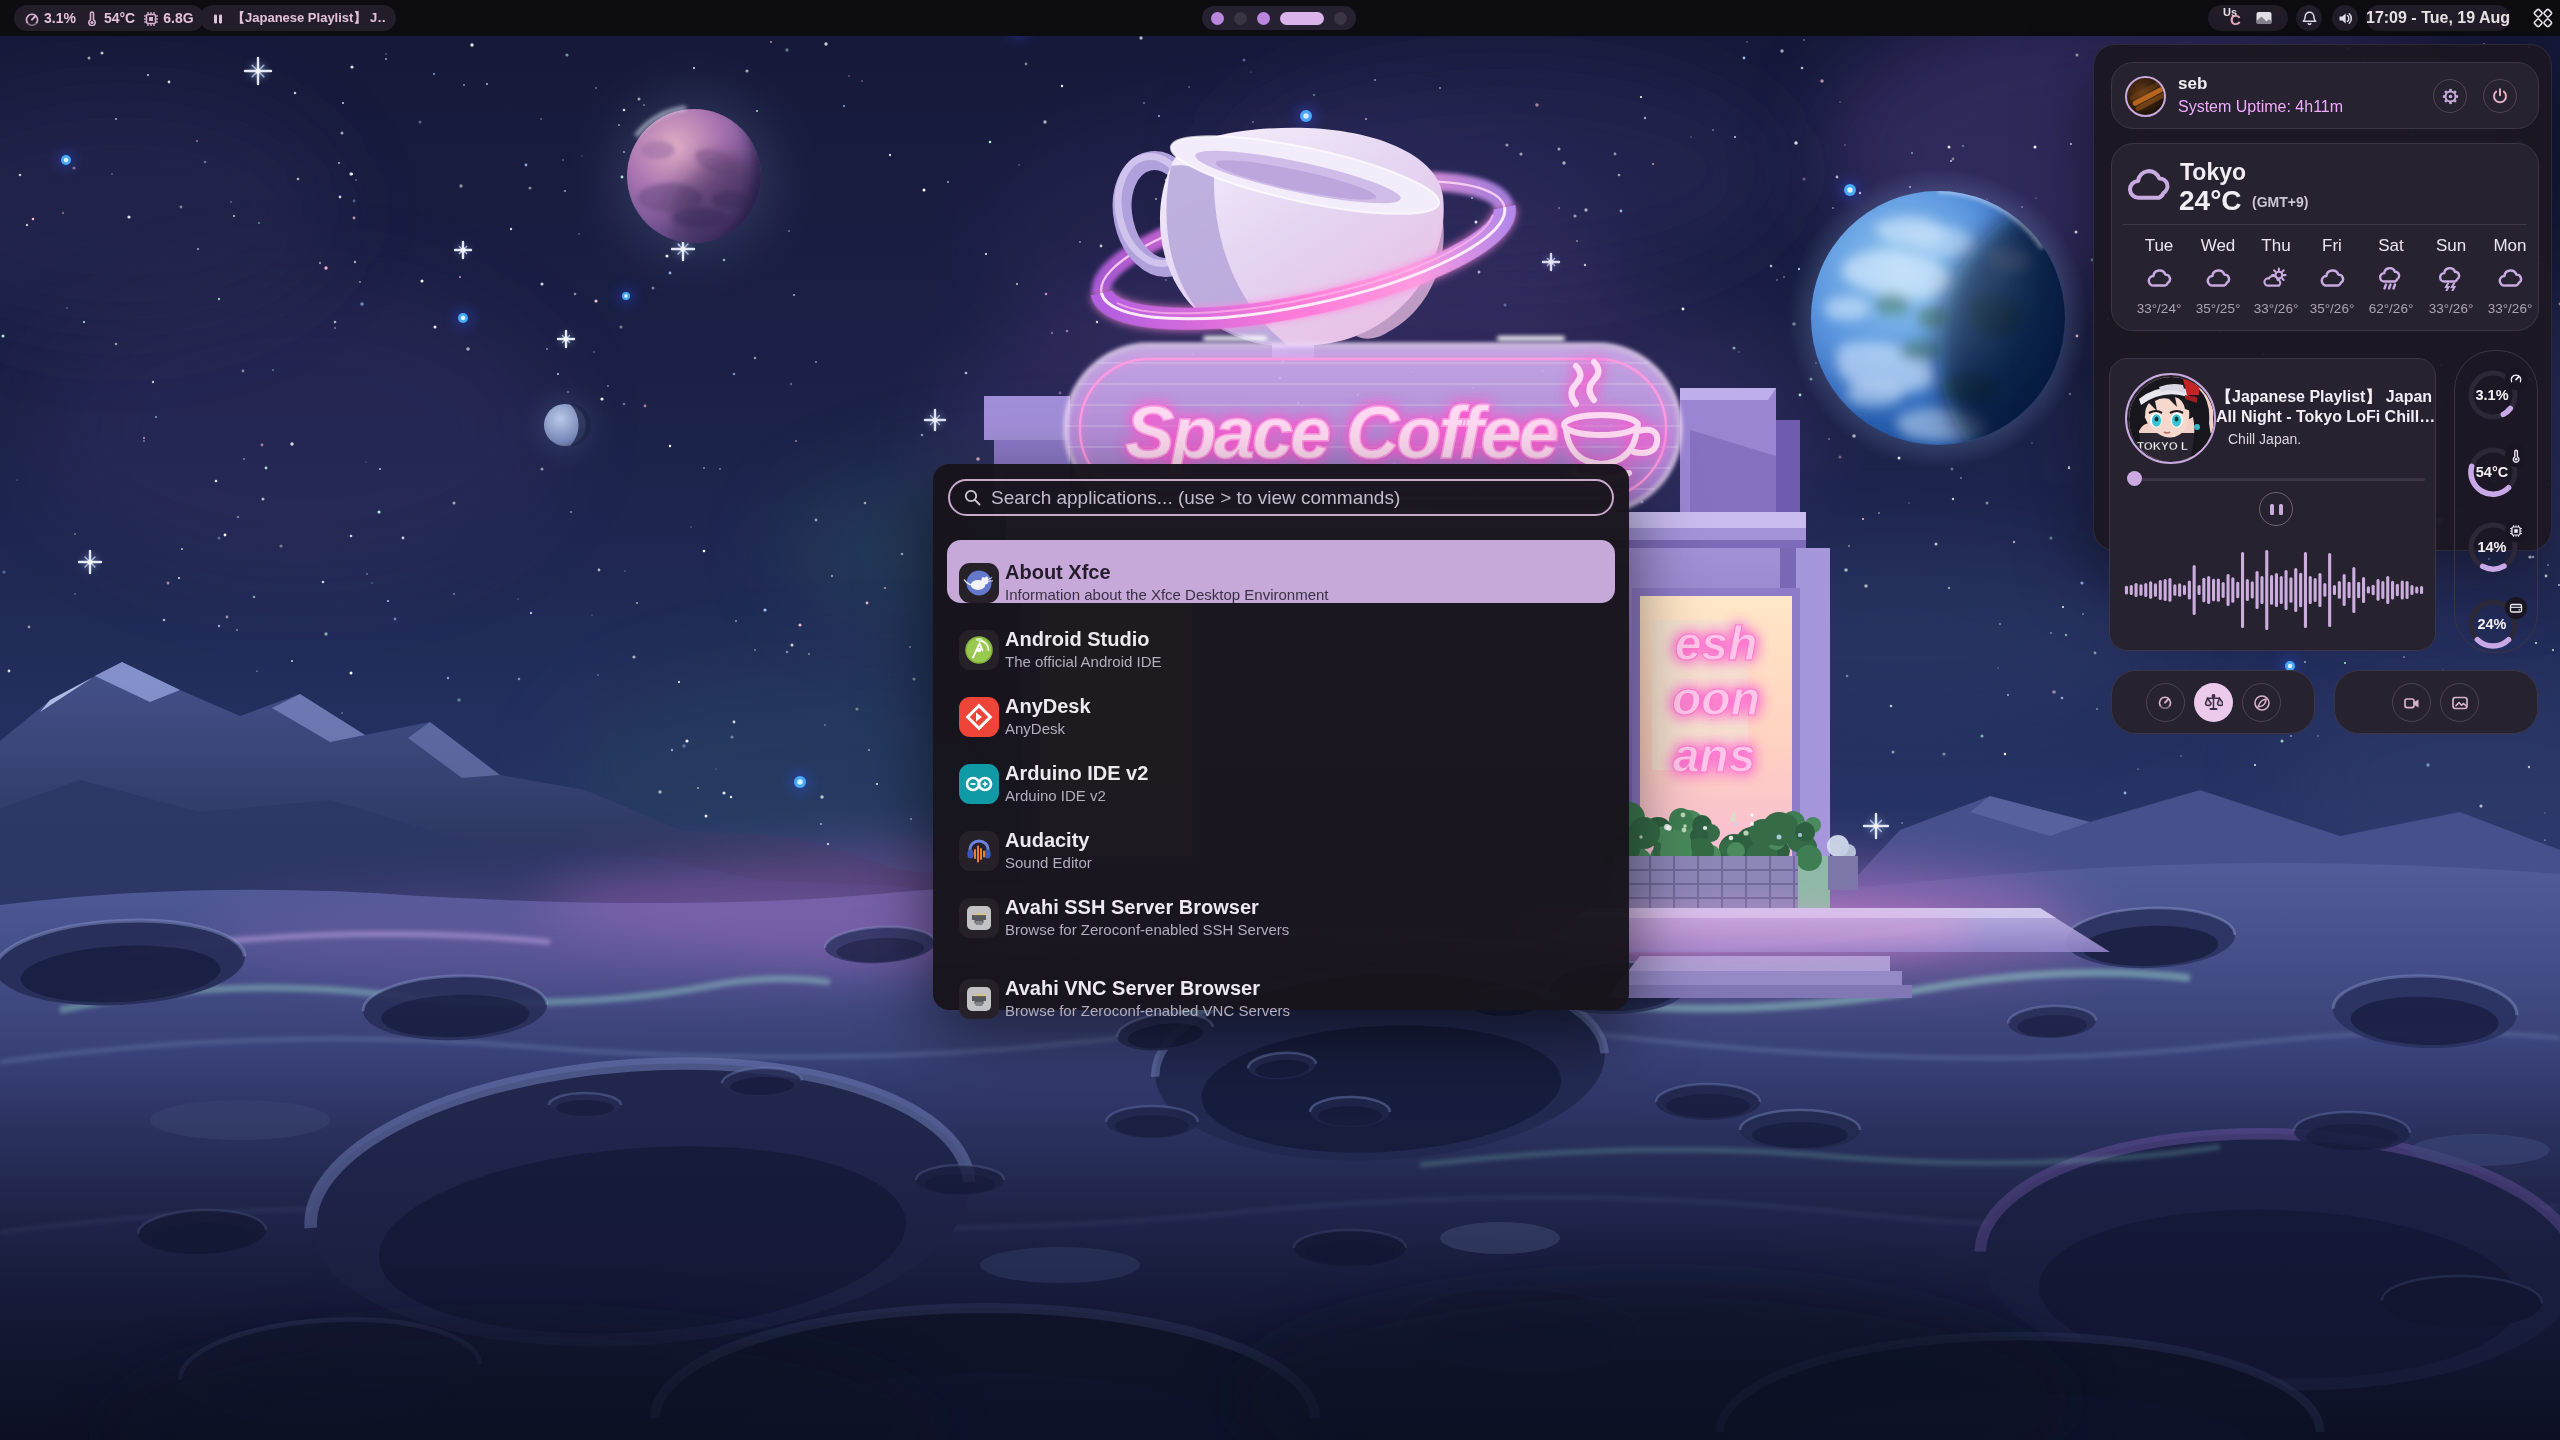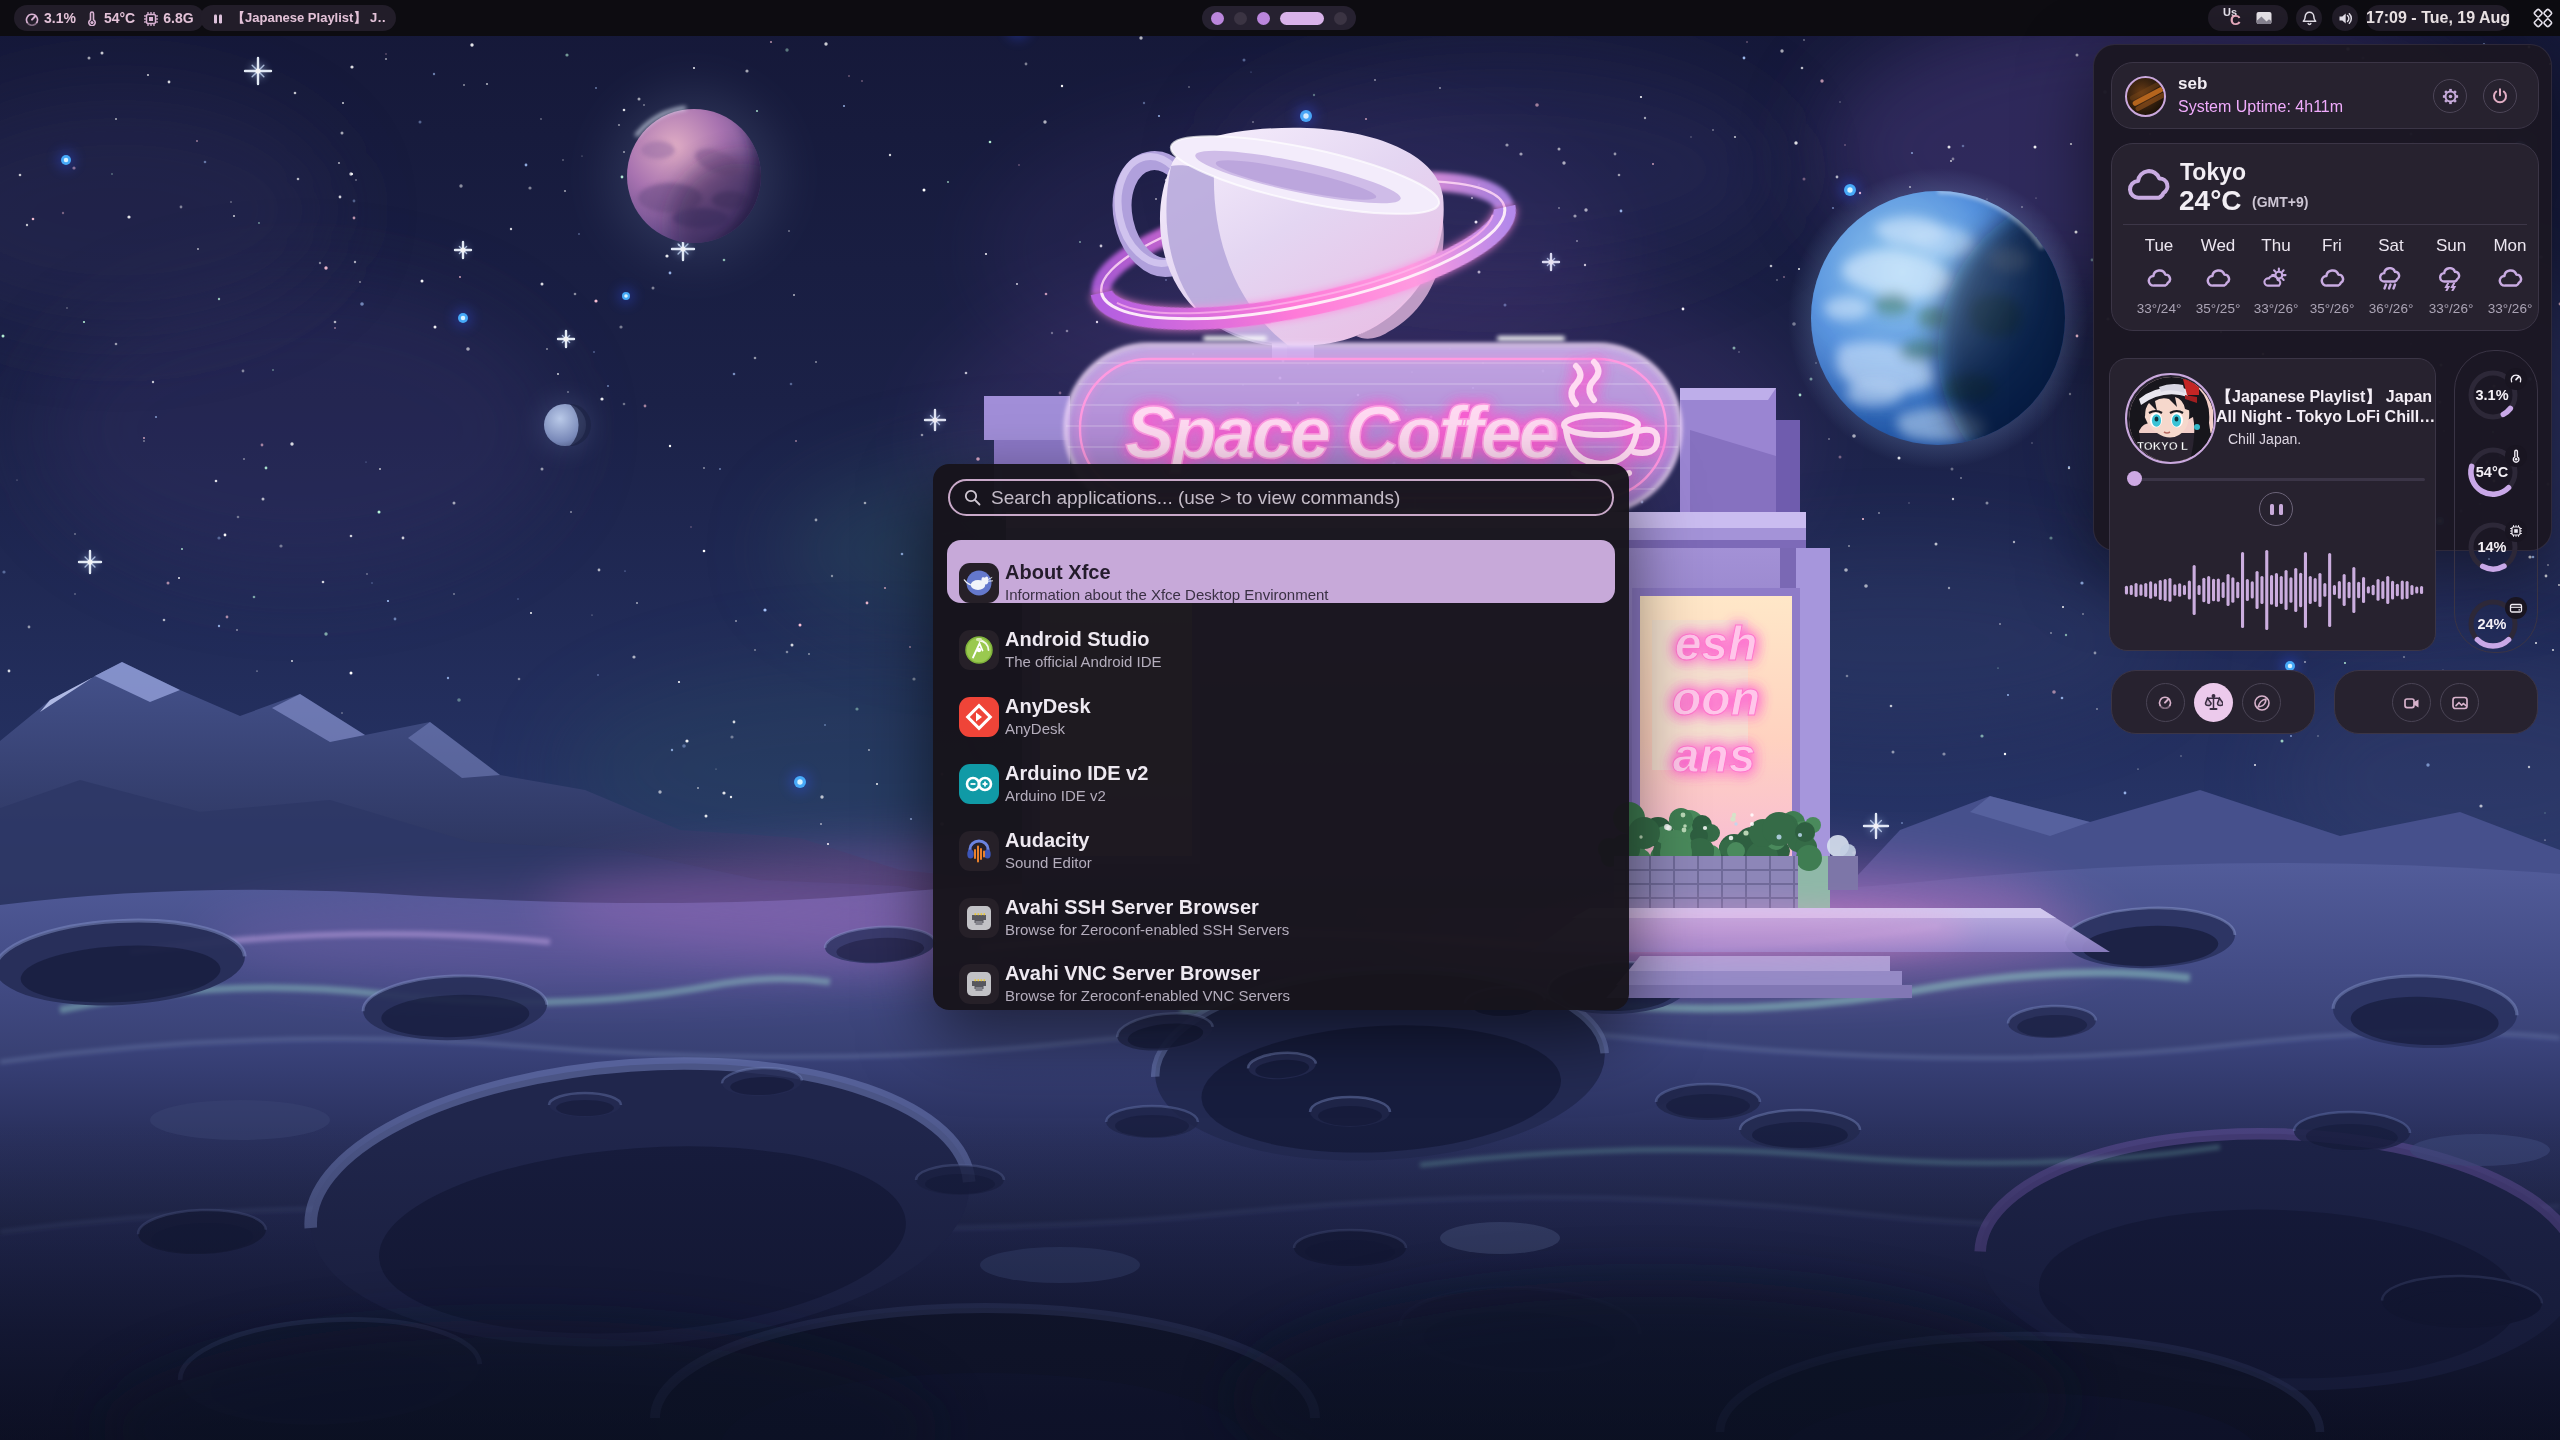--- a/index.html
+++ b/index.html
@@ -1704,21 +1704,21 @@
             <rect x="21.5" y="15.2" width="1.6" height="2"></rect>
             <rect x="24.5" y="15.2" width="1.6" height="2"></rect>
           </g>
           <rect x="16.5" y="23" width="7" height="4" fill="#84848c"></rect>
         </svg>
         <div>
           <div class="ttl">Avahi SSH Server Browser</div>
           <div class="sub">Browse for Zeroconf-enabled SSH Servers</div>
         </div>
       </div>
-      <div class="row " style="top:477px">
+      <div class="row " style="top:492px">
         <svg width="40" height="40" viewBox="0 0 40 40" style="">
           <rect width="40" height="40" rx="11" fill="#262028"></rect>
           <rect x="8" y="8" width="24" height="24" rx="5" fill="#c2c2c6"></rect>
           <path d="M13,14 h14 v5 h-2.5 v3 h-9 v-3 H13 z" fill="#57575e" transform="translate(0,3)"></path>
           <g fill="#e8c83c">
             <rect x="15.5" y="15.2" width="1.6" height="2"></rect>
             <rect x="18.5" y="15.2" width="1.6" height="2"></rect>
             <rect x="21.5" y="15.2" width="1.6" height="2"></rect>
             <rect x="24.5" y="15.2" width="1.6" height="2"></rect>
           </g>
@@ -1797,21 +1797,21 @@
           <div class="wtmp">35°/26°</div>
         </div>
         <div class="wcol" style="left:249px">
           <div class="wday">Sat</div>
           <div class="wico"><svg width="26" height="24" viewBox="0 0 26 24" style="">
               <g fill="none" stroke="#c9abe2" stroke-width="2.4" stroke-linecap="round">
                 <path d="M6.5,14.5 a4.2,4.2 0 0 1 -0.3,-8.4 a5.6,5.6 0 0 1 10.8,-1.3 a4,4 0 0 1 2.2,7.4 a4,4 0 0 1 -2.4,2.3 z"></path>
                 <path d="M8,17.5 l-1.5,4 M12.5,17.5 l-1.5,4 M17,17.5 l-1.5,4"></path>
               </g>
             </svg></div>
-          <div class="wtmp">36°/26°</div>
+          <div class="wtmp">62°/26°</div>
         </div>
         <div class="wcol" style="left:309px">
           <div class="wday">Sun</div>
           <div class="wico"><svg width="26" height="24" viewBox="0 0 26 24" style="">
               <g fill="none" stroke="#c9abe2" stroke-width="2.4" stroke-linecap="round">
                 <path d="M6.5,14.5 a4.2,4.2 0 0 1 -0.3,-8.4 a5.6,5.6 0 0 1 10.8,-1.3 a4,4 0 0 1 2.2,7.4 a4,4 0 0 1 -2.4,2.3 z"></path>
                 <path d="M10,16.5 l-2,3.5 h2.5 l-2,3.5 M16,16.5 l-2,3.5 h2.5 l-2,3.5" stroke-width="2"></path>
               </g>
             </svg></div>
           <div class="wtmp">33°/26°</div>

